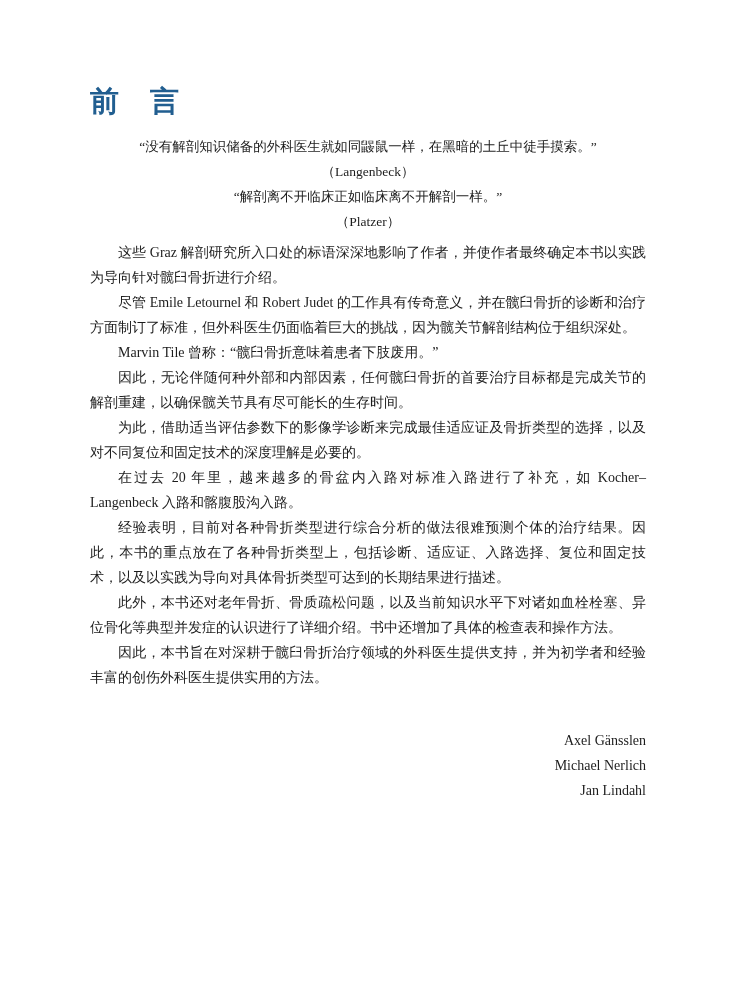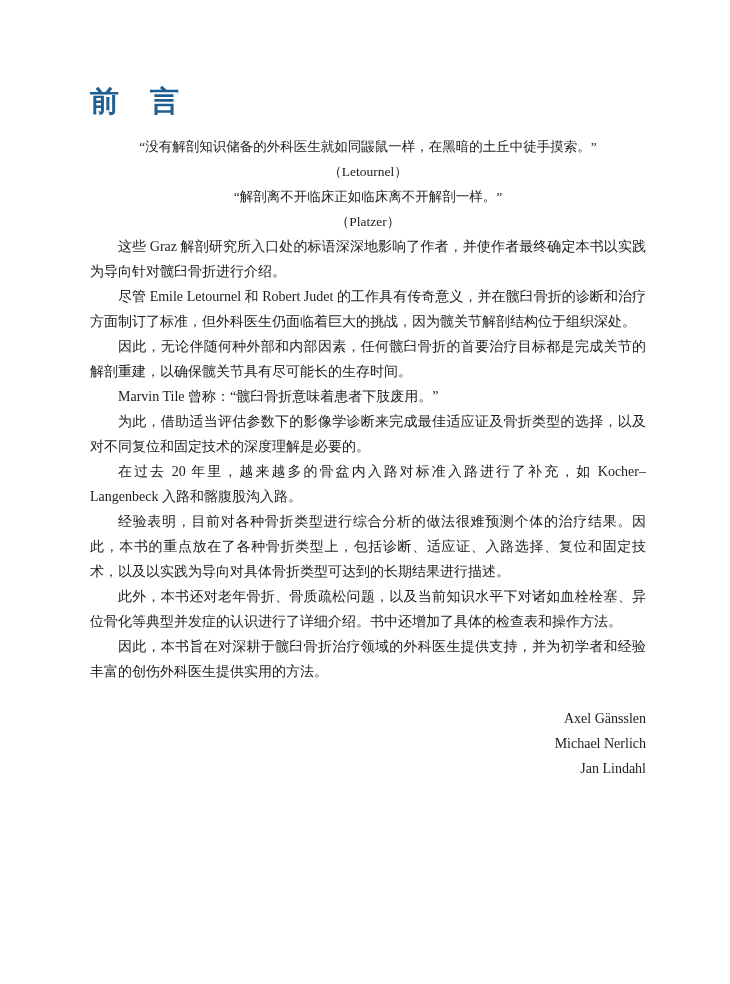--- a/index.html
+++ b/index.html
@@ -19,72 +19,73 @@
     overflow: hidden;
   }
   .title {
     margin: 0 0 16px 0;
     font-size: 29px;
     line-height: 34px;
     font-weight: 700;
     letter-spacing: 1px;
   }
   .epigraphs {
+    margin-bottom: 6px;
   }
   .quote-line {
     text-align: center;
     font-size: 13.5px;
     line-height: 25px;
   }
   .body-paragraphs .para {
     margin: 0;
     font-size: 14px;
     line-height: 25px;
     text-align: justify;
     text-indent: 2em;
   }
   .signatures {
-    margin-top: 22px;
+    margin-top: 38px;
   }
   .signature {
     text-align: right;
     font-size: 14px;
     line-height: 25px;
   }
 </style>
 </head>
 <body>
 
 <div class="page">
 
   <h1 class="title" style="color: rgb(33, 94, 144);">前　言</h1>
 
   <div class="epigraphs">
 
       <div class="quote-group">
         <div class="quote-line">“没有解剖知识储备的外科医生就如同鼹鼠一样，在黑暗的土丘中徒手摸索。”</div>
-        <div class="quote-line attribution">（Letournel）</div>
+        <div class="quote-line attribution">（Langenbeck）</div>
       </div>
 
       <div class="quote-group">
         <div class="quote-line">“解剖离不开临床正如临床离不开解剖一样。”</div>
         <div class="quote-line attribution">（Platzer）</div>
       </div>
     </div>
 
   <div class="body-paragraphs">
 
       <p class="para">这些 Graz 解剖研究所入口处的标语深深地影响了作者，并使作者最终确定本书以实践为导向针对髋臼骨折进行介绍。</p>
 
       <p class="para">尽管 Emile Letournel 和 Robert Judet 的工作具有传奇意义，并在髋臼骨折的诊断和治疗方面制订了标准，但外科医生仍面临着巨大的挑战，因为髋关节解剖结构位于组织深处。</p>
 
 
+      <p class="para">Marvin Tile 曾称：“髋臼骨折意味着患者下肢废用。”</p>
+
       <p class="para">因此，无论伴随何种外部和内部因素，任何髋臼骨折的首要治疗目标都是完成关节的解剖重建，以确保髋关节具有尽可能长的生存时间。</p>
-
-      <p class="para">Marvin Tile 曾称：“髋臼骨折意味着患者下肢废用。”</p>
 
       <p class="para">为此，借助适当评估参数下的影像学诊断来完成最佳适应证及骨折类型的选择，以及对不同复位和固定技术的深度理解是必要的。</p>
 
       <p class="para">在过去 20 年里，越来越多的骨盆内入路对标准入路进行了补充，如 Kocher–Langenbeck 入路和髂腹股沟入路。</p>
 
       <p class="para">经验表明，目前对各种骨折类型进行综合分析的做法很难预测个体的治疗结果。因此，本书的重点放在了各种骨折类型上，包括诊断、适应证、入路选择、复位和固定技术，以及以实践为导向对具体骨折类型可达到的长期结果进行描述。</p>
 
       <p class="para">此外，本书还对老年骨折、骨质疏松问题，以及当前知识水平下对诸如血栓栓塞、异位骨化等典型并发症的认识进行了详细介绍。书中还增加了具体的检查表和操作方法。</p>
 
       <p class="para">因此，本书旨在对深耕于髋臼骨折治疗领域的外科医生提供支持，并为初学者和经验丰富的创伤外科医生提供实用的方法。</p>

